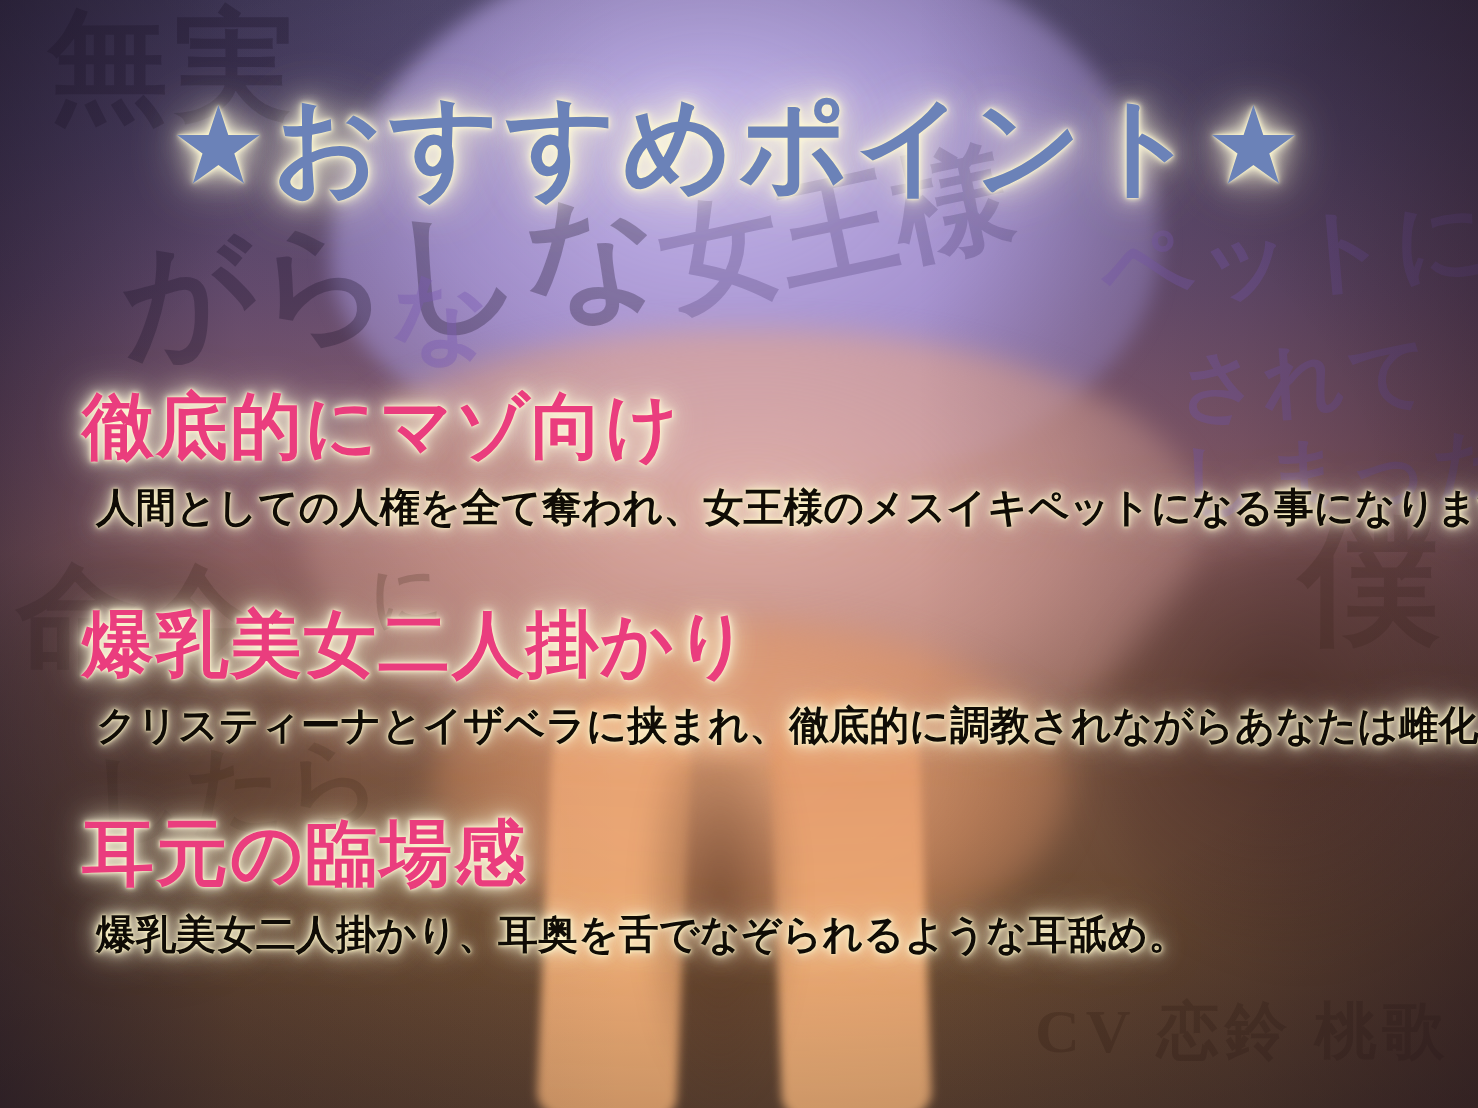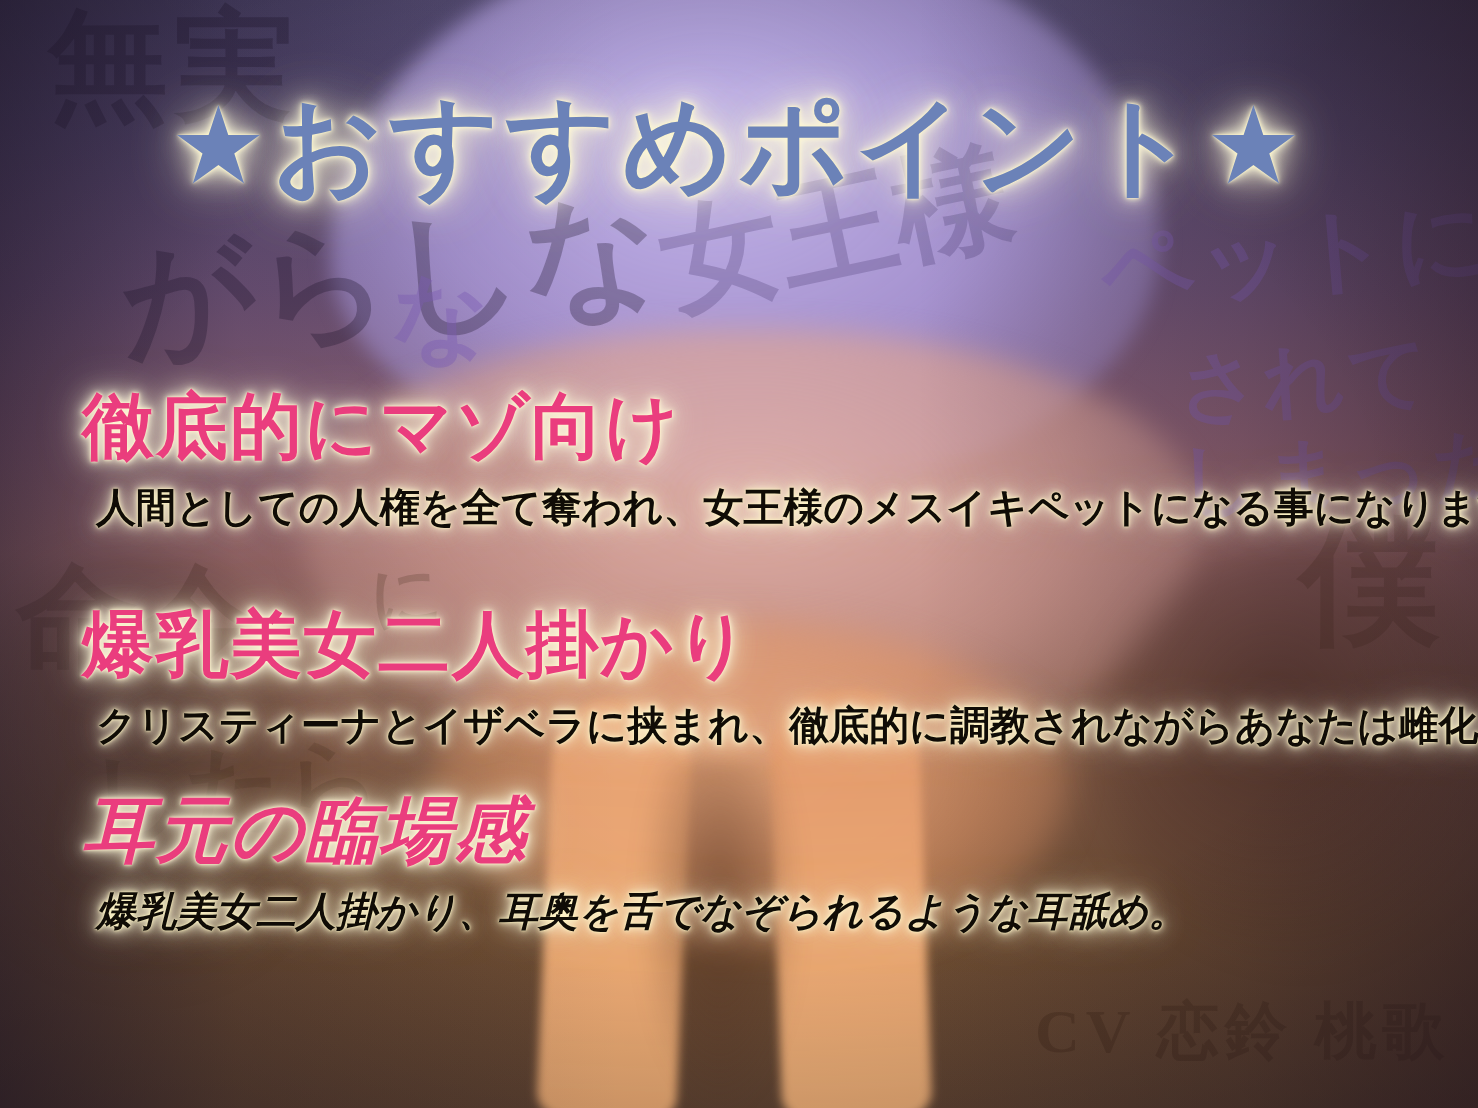--- a/index.html
+++ b/index.html
@@ -147,21 +147,21 @@
       0 0 5px #fdf6c8,
       0 0 12px #fffbe0,
       0 0 26px rgba(255,252,220,.95),
       0 0 48px rgba(255,250,210,.75),
       0 0 70px rgba(255,250,210,.45);
   }
 
   .block{position:absolute;left:82px;}
   #block-1{top:388px;}
   #block-2{top:606px;}
-  #block-3{top:792px;font-style:italic;}
+  #block-3{top:815px;}
 
   .heading{
     font-family:"DejaVu Sans", sans-serif;
     font-weight:700;
     font-size:72px;
     line-height:1.06;
     letter-spacing:2px;
     color:#ea3d7e;
     white-space:pre;
     margin:0;

